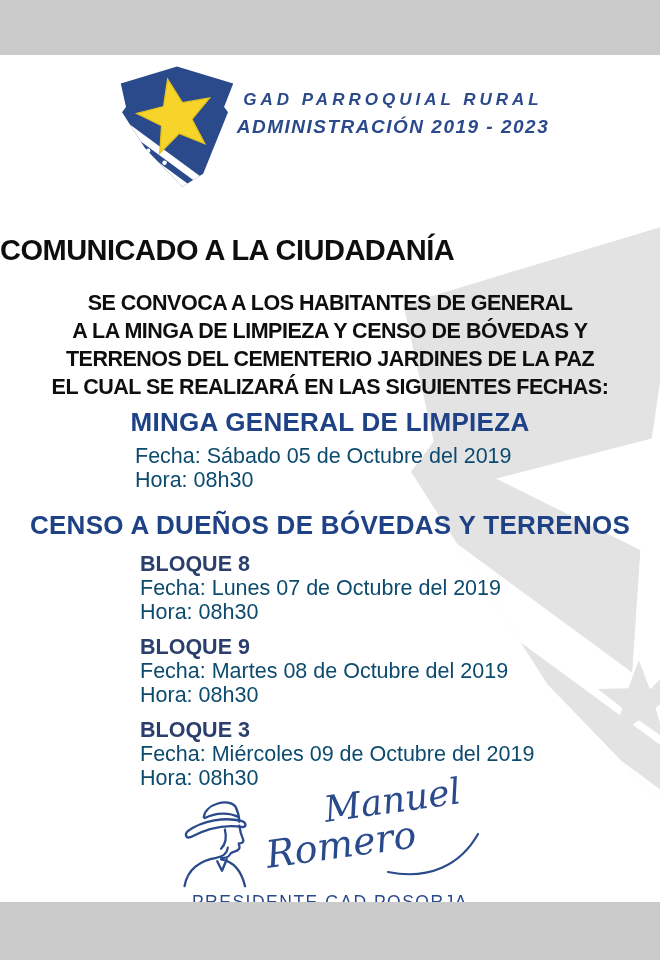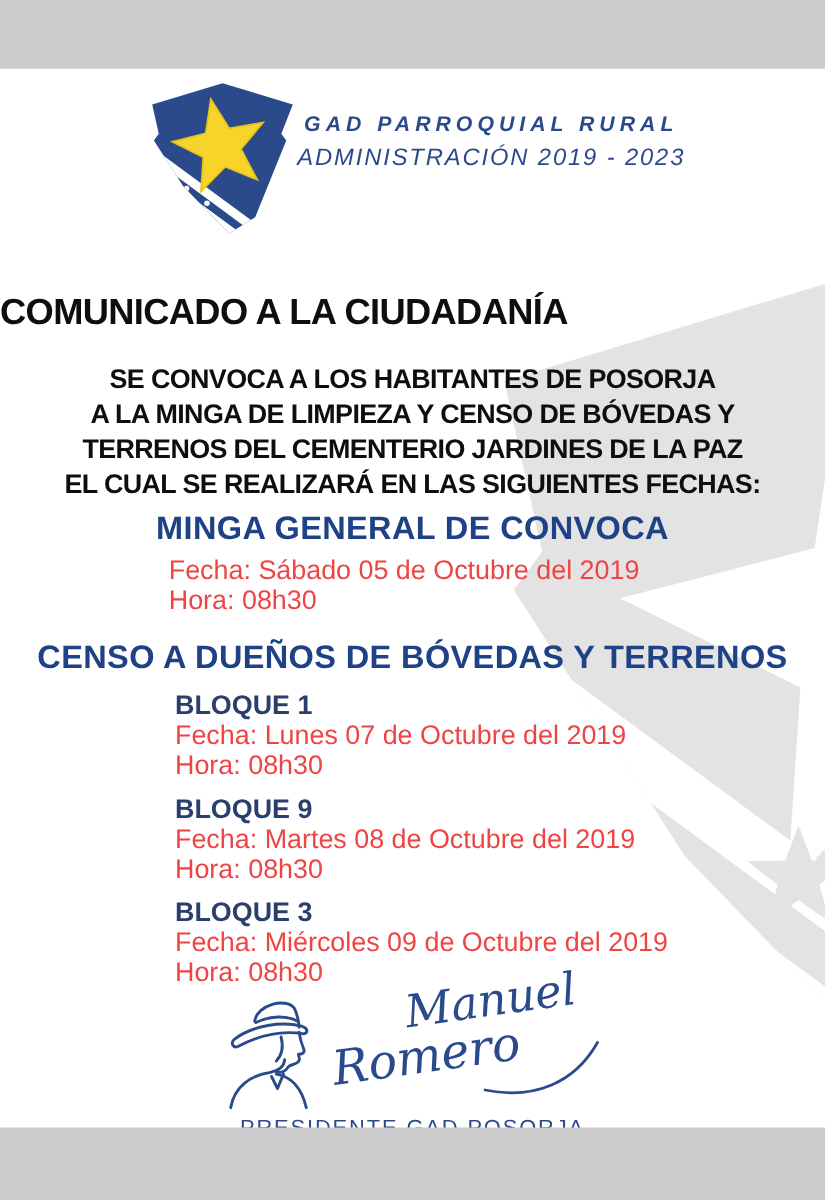--- a/index.html
+++ b/index.html
@@ -13,29 +13,29 @@
   .bar{position:absolute;left:0;width:660px;background:#cbcbcb;z-index:3;}
   .bar-top{top:0;height:55px;}
   .bar-bottom{bottom:0;height:58px;}
   .watermark{position:absolute;left:340px;top:168px;z-index:0;pointer-events:none;}
   .content{position:relative;z-index:1;padding-top:58px;color:#111;}
   
   .logo-row{display:flex;justify-content:center;align-items:flex-start;margin-top:2px;}
   .logo-text{margin-left:-6px;text-align:center;padding-top:30px;color:#2a4a8c;}
   .logo-org{font-size:17px;font-weight:bold;font-style:italic;letter-spacing:4px;white-space:nowrap;}
   .logo-name{font-family:"DejaVu Serif", serif;font-weight:bold;font-size:60px;line-height:1.0;letter-spacing:2px;margin-top:2px;}
-  .logo-admin{font-size:19px;font-weight:normal;font-style:italic;letter-spacing:1.5px;margin-top:6px;white-space:nowrap;}
+  .logo-admin{font-size:19px;font-weight:bold;font-style:italic;letter-spacing:1.5px;margin-top:6px;white-space:nowrap;}
   
   .title{margin-top:38px;font-size:29px;font-weight:bold;letter-spacing:-0.5px;color:#0e0e0e;}
   .intro{margin-top:22px;text-align:center;font-size:21.5px;font-weight:bold;line-height:28px;letter-spacing:-0.5px;color:#0e0e0e;}
   
   .section-heading{text-align:center;font-size:26px;font-weight:bold;color:#1e4285;letter-spacing:0.3px;}
   .minga-heading{margin-top:6px;}
   .censo-heading{margin-top:18px;text-align:center;}
-  .detail{color:#ef4444;font-size:21.5px;line-height:24px;}
+  .detail{color:#0c4a6e;font-size:21.5px;line-height:24px;}
   .minga-detail{margin:6px 0 0 135px;}
   .bloque{margin:11px 0 0 140px;}
   .bloque-name{font-weight:bold;color:#2b3f6d;font-size:21.5px;line-height:24px;}
   
   .sig-row{display:flex;justify-content:center;align-items:flex-end;margin-top:2px;height:98px;}
   .sig-names{margin-left:-34px;margin-bottom:4px;}
   .signer-title{text-align:center;font-size:17.5px;letter-spacing:1.5px;color:#2a4a8c;margin-top:2px;}
 </style>
 </head>
 <body>
@@ -84,39 +84,39 @@
       </svg>
       <div class="logo-text">
         <div class="logo-org">GAD PARROQUIAL RURAL</div>
         <div class="logo-admin">ADMINISTRACIÓN 2019 - 2023</div>
       </div>
     </div>
 
     <div class="title">COMUNICADO A LA CIUDADANÍA</div>
 
     <div class="intro">
-      <div>SE CONVOCA A LOS HABITANTES DE POSORJA</div>
+      <div>SE CONVOCA A LOS HABITANTES DE GENERAL</div>
       <div>A LA MINGA DE LIMPIEZA Y CENSO DE BÓVEDAS Y</div>
       <div>TERRENOS DEL CEMENTERIO JARDINES DE LA PAZ</div>
       <div>EL CUAL SE REALIZARÁ EN LAS SIGUIENTES FECHAS:</div>
     </div>
 
     <div>
-      <div class="section-heading minga-heading">MINGA GENERAL DE CONVOCA</div>
+      <div class="section-heading minga-heading">MINGA GENERAL DE LIMPIEZA</div>
       <div class="detail minga-detail">
         <div>Fecha: Sábado 05 de Octubre del 2019</div>
         <div>Hora: 08h30</div>
       </div>
     </div>
 
     <div>
       <div class="section-heading censo-heading">CENSO A DUEÑOS DE BÓVEDAS Y TERRENOS</div>
 
       <div class="bloque">
-        <div class="bloque-name">BLOQUE 1</div>
+        <div class="bloque-name">BLOQUE 8</div>
         <div class="detail">Fecha: Lunes 07 de Octubre del 2019</div>
         <div class="detail">Hora: 08h30</div>
       </div>
 
       <div class="bloque">
         <div class="bloque-name">BLOQUE 9</div>
         <div class="detail">Fecha: Martes 08 de Octubre del 2019</div>
         <div class="detail">Hora: 08h30</div>
       </div>
 

